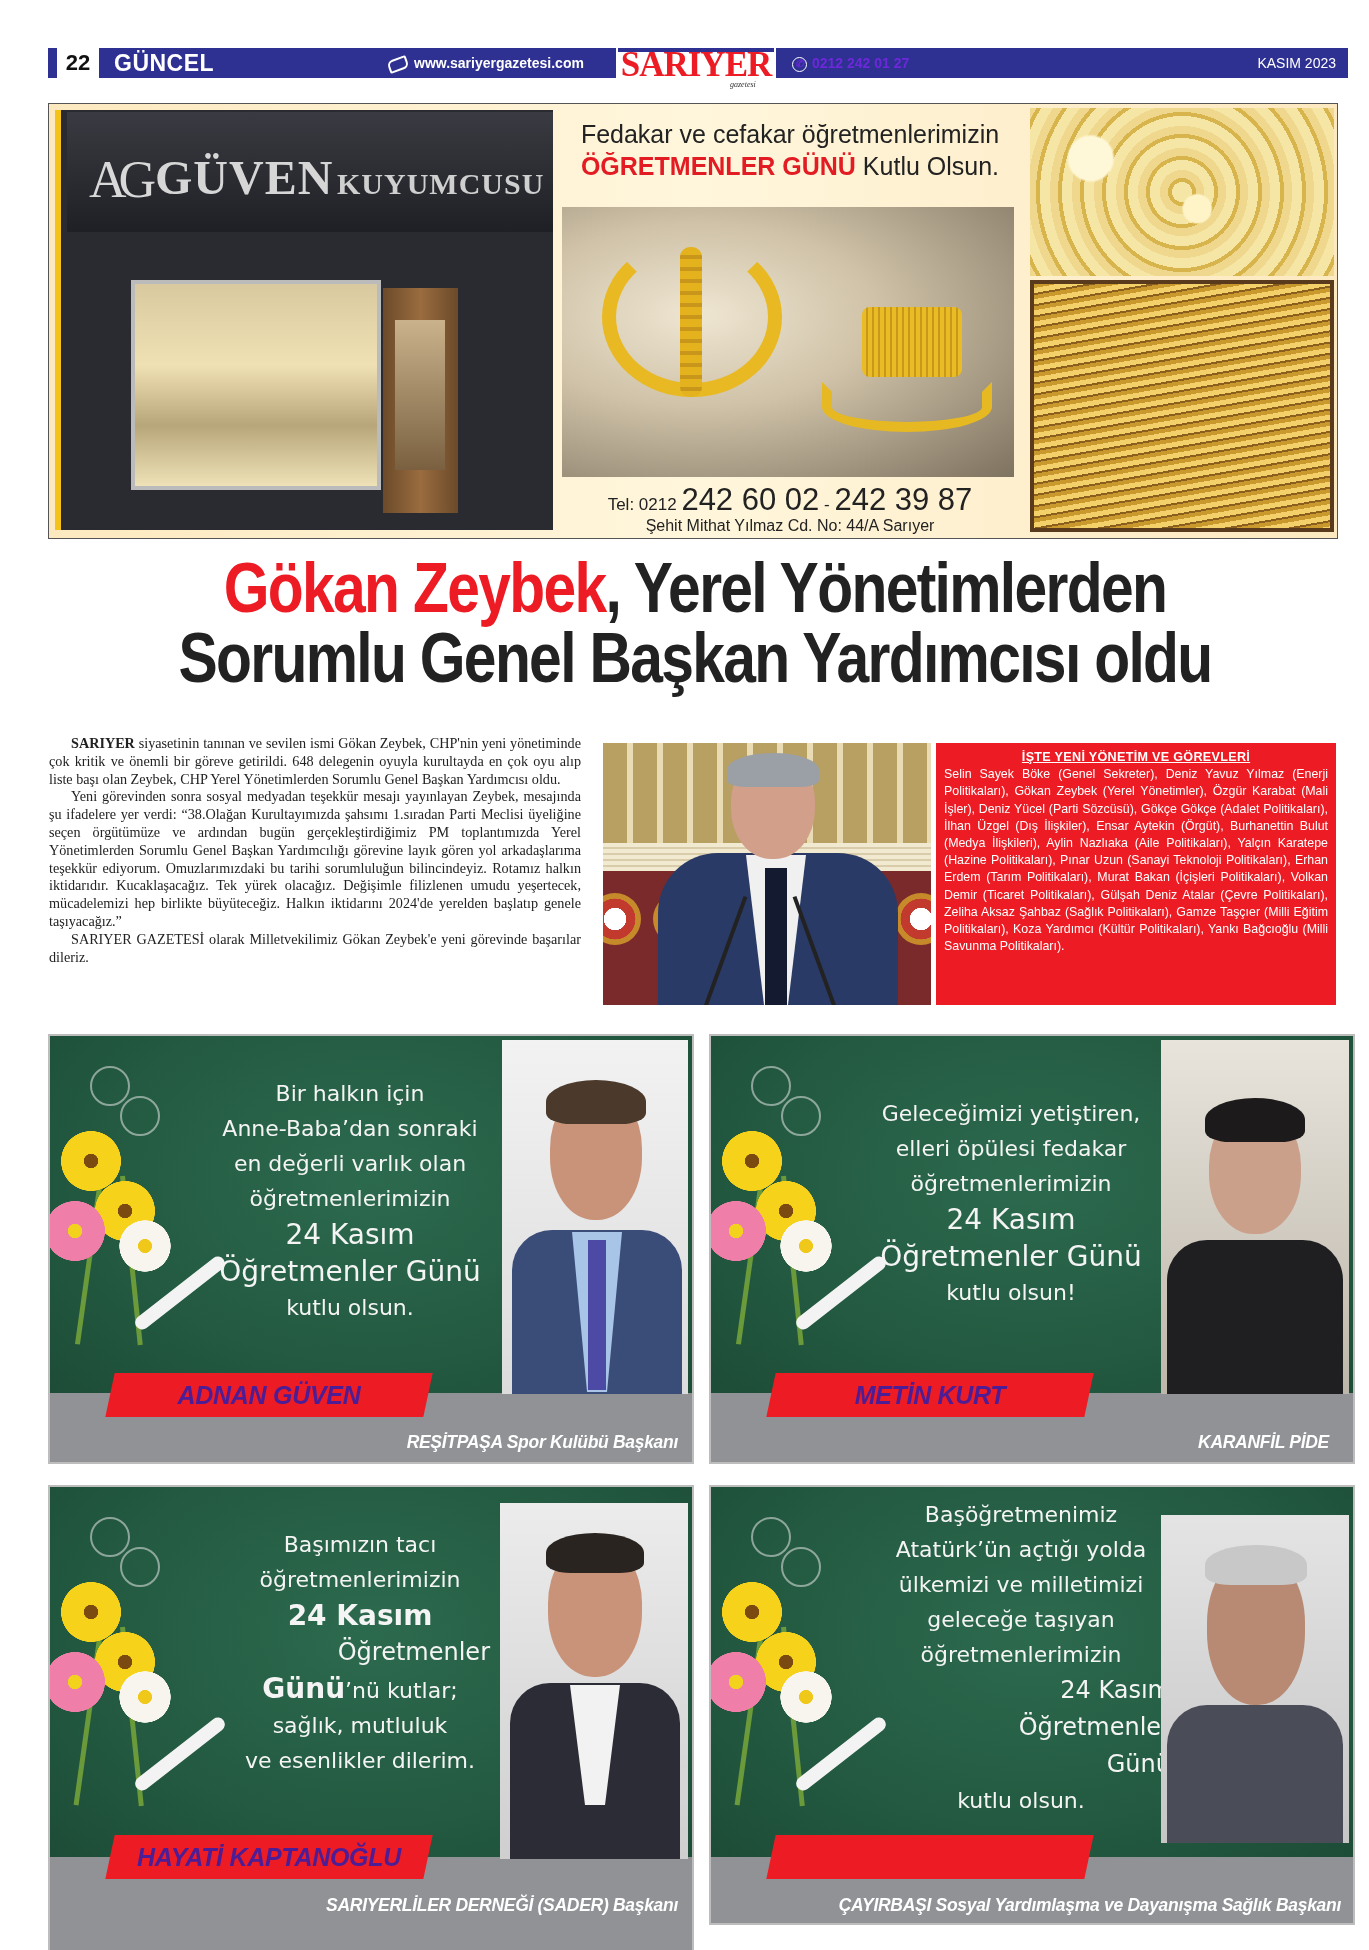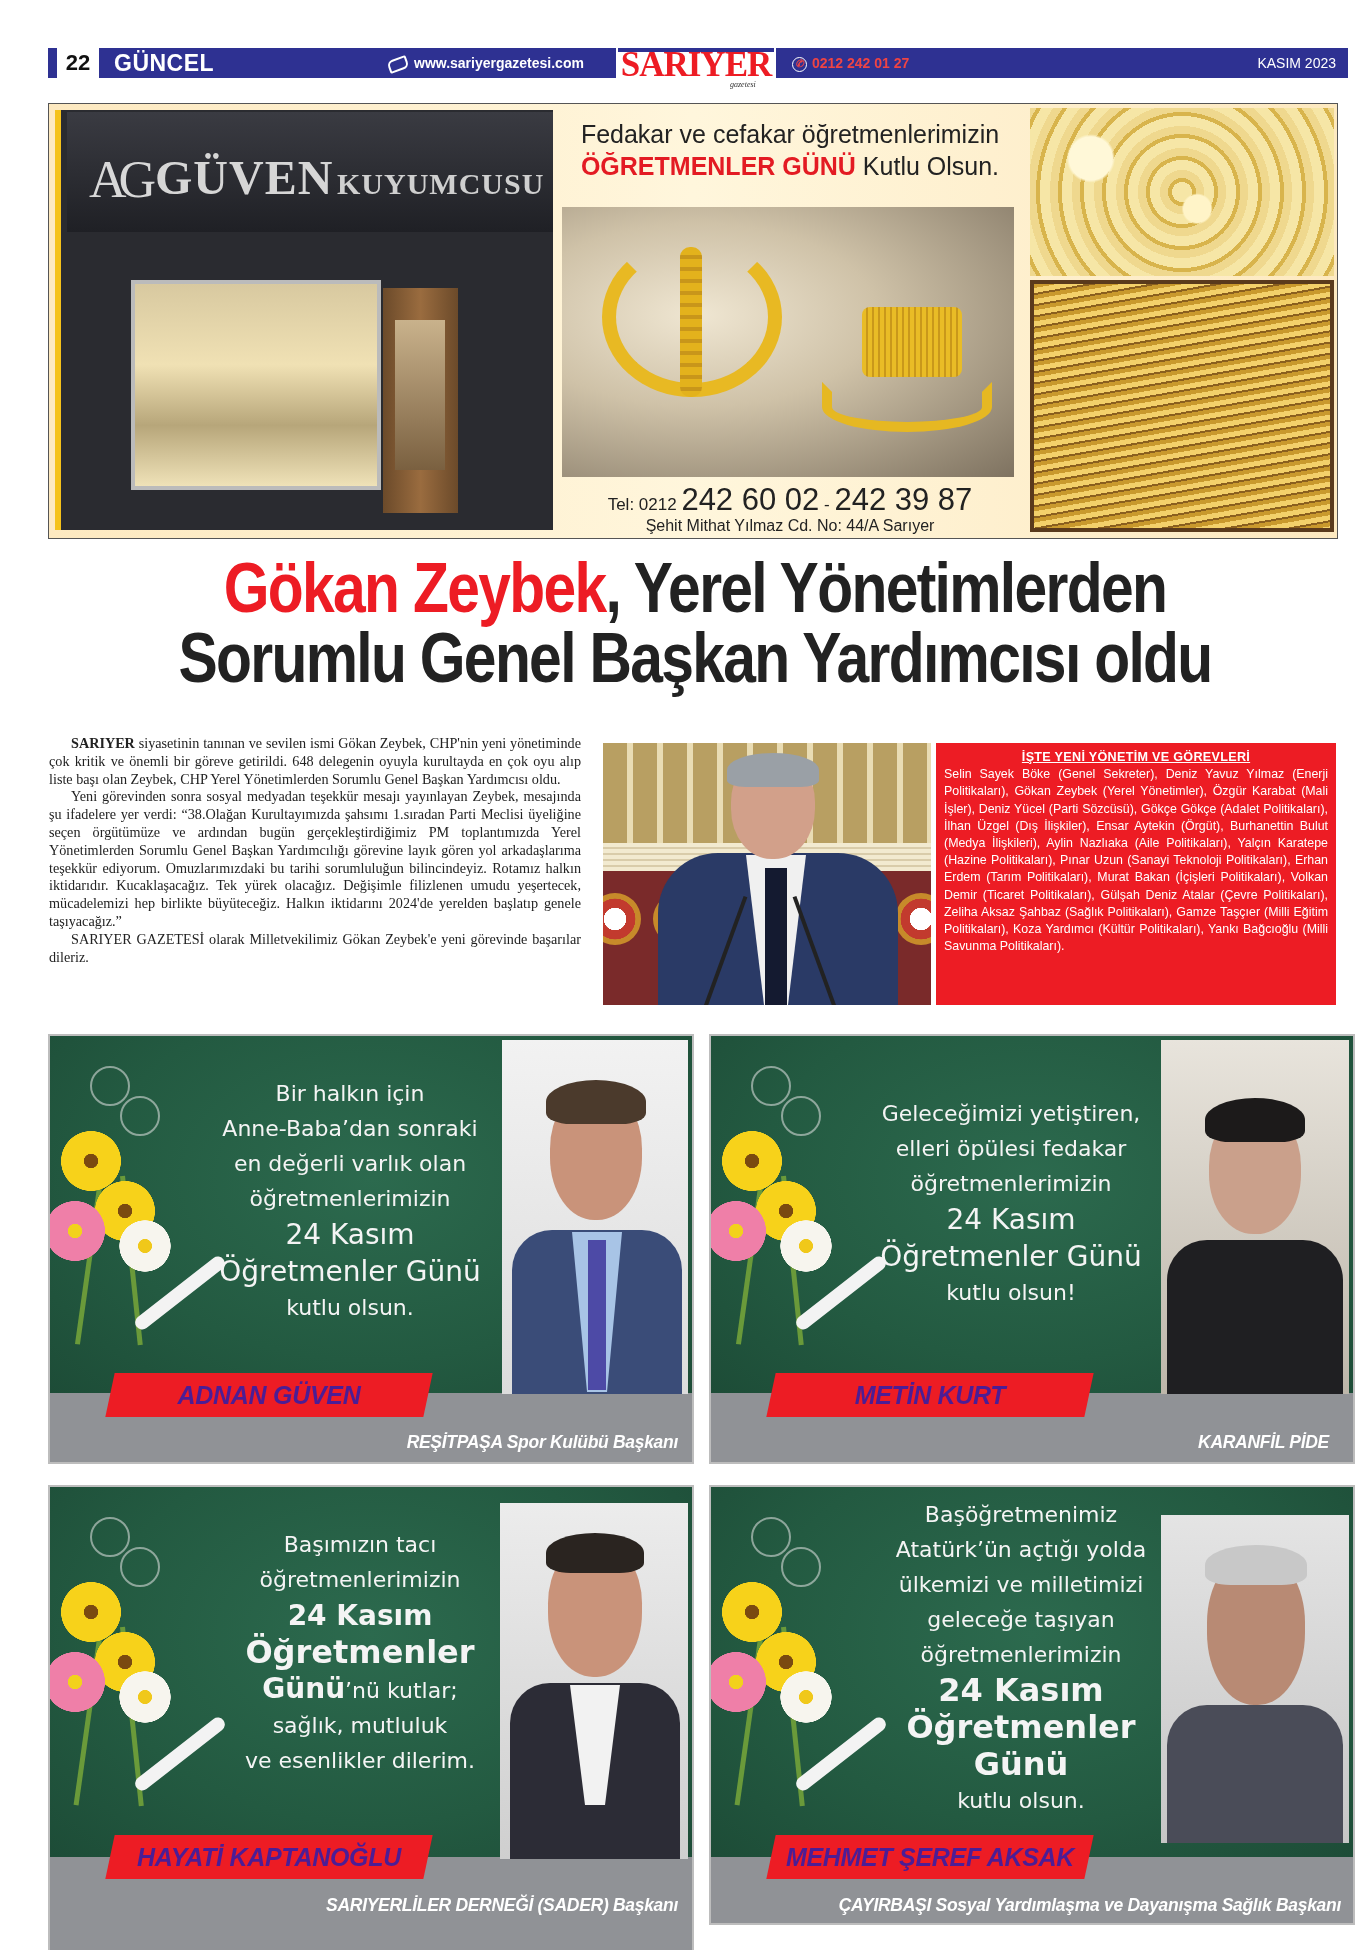--- a/index.html
+++ b/index.html
@@ -9,21 +9,21 @@
   .hdr { position: absolute; left: 48px; top: 48px; width: 1300px; height: 30px; background: #2e3192; }
   .hdr-pagebox { position: absolute; left: 48px; top: 48px; width: 52px; height: 30px; background: #2e3192; }
   .hdr-pagebox-inner { position: absolute; left: 57px; top: 48px; width: 42px; height: 30px; background: #fff; color: #111; font-weight: bold; font-size: 22px; line-height: 30px; text-align: center; }
   .hdr-section { position: absolute; left: 114px; top: 48px; height: 33px; line-height: 30px; color: #fff; font-weight: bold; font-size: 23px; letter-spacing: 0.5px; }
   .hdr-web { position: absolute; left: 388px; top: 48px; height: 30px; line-height: 30px; color: #fff; font-weight: bold; font-size: 14px; }
   .hdr-web-icon { display: inline-block; width: 20px; height: 13px; border: 2px solid #fff; border-radius: 6px 2px 6px 2px; transform: rotate(-20deg); margin-right: 6px; vertical-align: middle; }
   .hdr-logo { position: absolute; left: 616px; top: 44px; width: 160px; height: 42px; background: #fff; }
   .hdr-logo-text { position: absolute; left: 618px; top: 44px; width: 156px; font-family: "Liberation Serif", serif; font-weight: bold; font-size: 35px; color: #ed1c24; letter-spacing: -1px; line-height: 40px; text-align: center; transform: scaleY(1.05); }
   .hdr-logo-bar { position: absolute; left: 618px; top: 48px; width: 156px; height: 4px; background: #2e3192; }
   .hdr-logo-sub { position: absolute; left: 730px; top: 80px; font-family: "Liberation Serif", serif; font-style: italic; font-size: 8px; color: #333; }
-  .hdr-phone { position: absolute; left: 792px; top: 48px; height: 32px; line-height: 30px; color: #ef4444; font-weight: bold; font-size: 14px; }
+  .hdr-phone { position: absolute; left: 792px; top: 48px; height: 32px; line-height: 30px; color: #6d28d9; font-weight: bold; font-size: 14px; }
   .hdr-phone-icon { display: inline-block; width: 15px; height: 15px; border: 1.5px solid #fff; border-radius: 50%; font-size: 10px; line-height: 12px; text-align: center; margin-right: 5px; vertical-align: middle; font-style: italic; }
   .hdr-date { position: absolute; right: 33px; top: 48px; height: 30px; line-height: 30px; color: #fff; font-size: 14px; }
 
   
   .ad { position: absolute; left: 48px; top: 103px; width: 1290px; height: 436px; border: 1px solid #555; background: linear-gradient(90deg, #fde9c0 0%, #fff6dc 50%, #fde9c0 100%); }
   .ad-shop { position: absolute; left: 55px; top: 110px; width: 498px; height: 420px; background: #2a2b30; border-left: 6px solid #f5c21a; }
   .shop-sign { position: absolute; left: 6px; top: 2px; width: 486px; height: 120px; background: linear-gradient(180deg,#3a3b42,#1f2025); }
   .shop-sign-ag { position: absolute; left: 22px; top: 38px; font-family: "Liberation Serif", serif; color: #d8d8d8; font-size: 52px; letter-spacing: -8px; }
   .shop-sign-guven { position: absolute; left: 88px; top: 38px; font-family: "Liberation Serif", serif; font-weight: bold; color: #d6d6d6; font-size: 48px; letter-spacing: 1px; }
   .shop-sign-kuy { position: absolute; left: 270px; top: 55px; font-family: "Liberation Serif", serif; font-weight: bold; color: #cfcfcf; font-size: 30px; letter-spacing: 1px; }
@@ -72,21 +72,21 @@
 
   .redbox { position: absolute; left: 936px; top: 743px; width: 400px; height: 262px; background: #ed1c24; color: #fff; padding: 6px 8px; font-size: 12.4px; line-height: 17.2px; text-align: justify; }
   .redbox-title { text-align: center; font-weight: bold; text-decoration: underline; font-size: 12.6px; letter-spacing: 0.3px; }
 
   
   .card { position: absolute; width: 646px; border: 2px solid #bdbdbd; background: #909296; overflow: hidden; }
   .card-board { position: absolute; left: 0; top: 0; width: 100%; background: radial-gradient(ellipse at 50% 40%, #2c6a4e 0%, #235a41 60%, #1d4c37 100%); }
   .card-text { position: absolute; color: #f4f4f4; text-align: center; font-family: "DejaVu Sans", sans-serif; font-weight: normal; }
   .card-text .l { font-size: 22px; line-height: 35px; }
   .card-text .xl { font-size: 28px; line-height: 37px; }
-  .card-text .bold { font-weight: bold; font-size: 32px; line-height: 37px; }
+  .card-text .bold { font-weight: normal; font-size: 24px; line-height: 37px; text-align: right; }
   .flowers { position: absolute; left: 0; top: 20px; width: 160px; height: 280px; }
   .petal-y { position: absolute; width: 70px; height: 70px; border-radius: 50%; background: radial-gradient(circle,#7a4a10 0 14%, #f7d21a 15% 60%, transparent 61%); }
   .petal-p { position: absolute; width: 70px; height: 70px; border-radius: 50%; background: radial-gradient(circle,#f2d21c 0 14%, #ef7fa8 15% 60%, transparent 61%); }
   .petal-w { position: absolute; width: 60px; height: 60px; border-radius: 50%; background: radial-gradient(circle,#f0c81a 0 16%, #f7f5ee 17% 60%, transparent 61%); }
   .stem { position: absolute; width: 5px; background: #6a9a3a; transform-origin: top; }
   .chalk { position: absolute; width: 110px; height: 14px; background: #f3f3f3; border-radius: 7px; transform: rotate(-38deg); }
   .doodle { position: absolute; width: 40px; height: 40px; border: 2px solid rgba(230,230,230,0.55); border-radius: 50%; }
   .portrait { position: absolute; background: #888; overflow: hidden; }
   .p-bg { position: absolute; inset: 0; }
   .p-head { position: absolute; border-radius: 45% 45% 48% 48%; background: #c9937a; }
@@ -298,15 +298,14 @@
     <div class="bold">Günü</div>
     <div class="l">kutlu olsun.</div>
   </div>
   <div class="portrait" style="left:450px; top:28px; width:188px; height:328px;">
     <div class="p-bg" style="background:linear-gradient(180deg,#e4e4e4,#c6c6c6);"></div>
     <div class="p-body" style="left:6px; top:190px; width:176px; height:150px; background:#4a4c58;"></div>
     <div class="p-head" style="left:46px; top:40px; width:98px; height:150px; background:#b88a74;"></div>
     <div class="p-hair" style="left:44px; top:30px; width:102px; height:40px; background:#c8c8c8;"></div>
   </div>
   <div class="name-banner" style="left:60px; top:348px; width:318px;"></div>
-  <div class="name-text" style="left:50px; top:348px; width:338px;">MEHMET ŞEREF AKSAK</div>
   <div class="card-title" style="right:12px; top:408px;">ÇAYIRBAŞI Sosyal Yardımlaşma ve Dayanışma Sağlık Başkanı</div>
 </div>
 
 </body></html>

